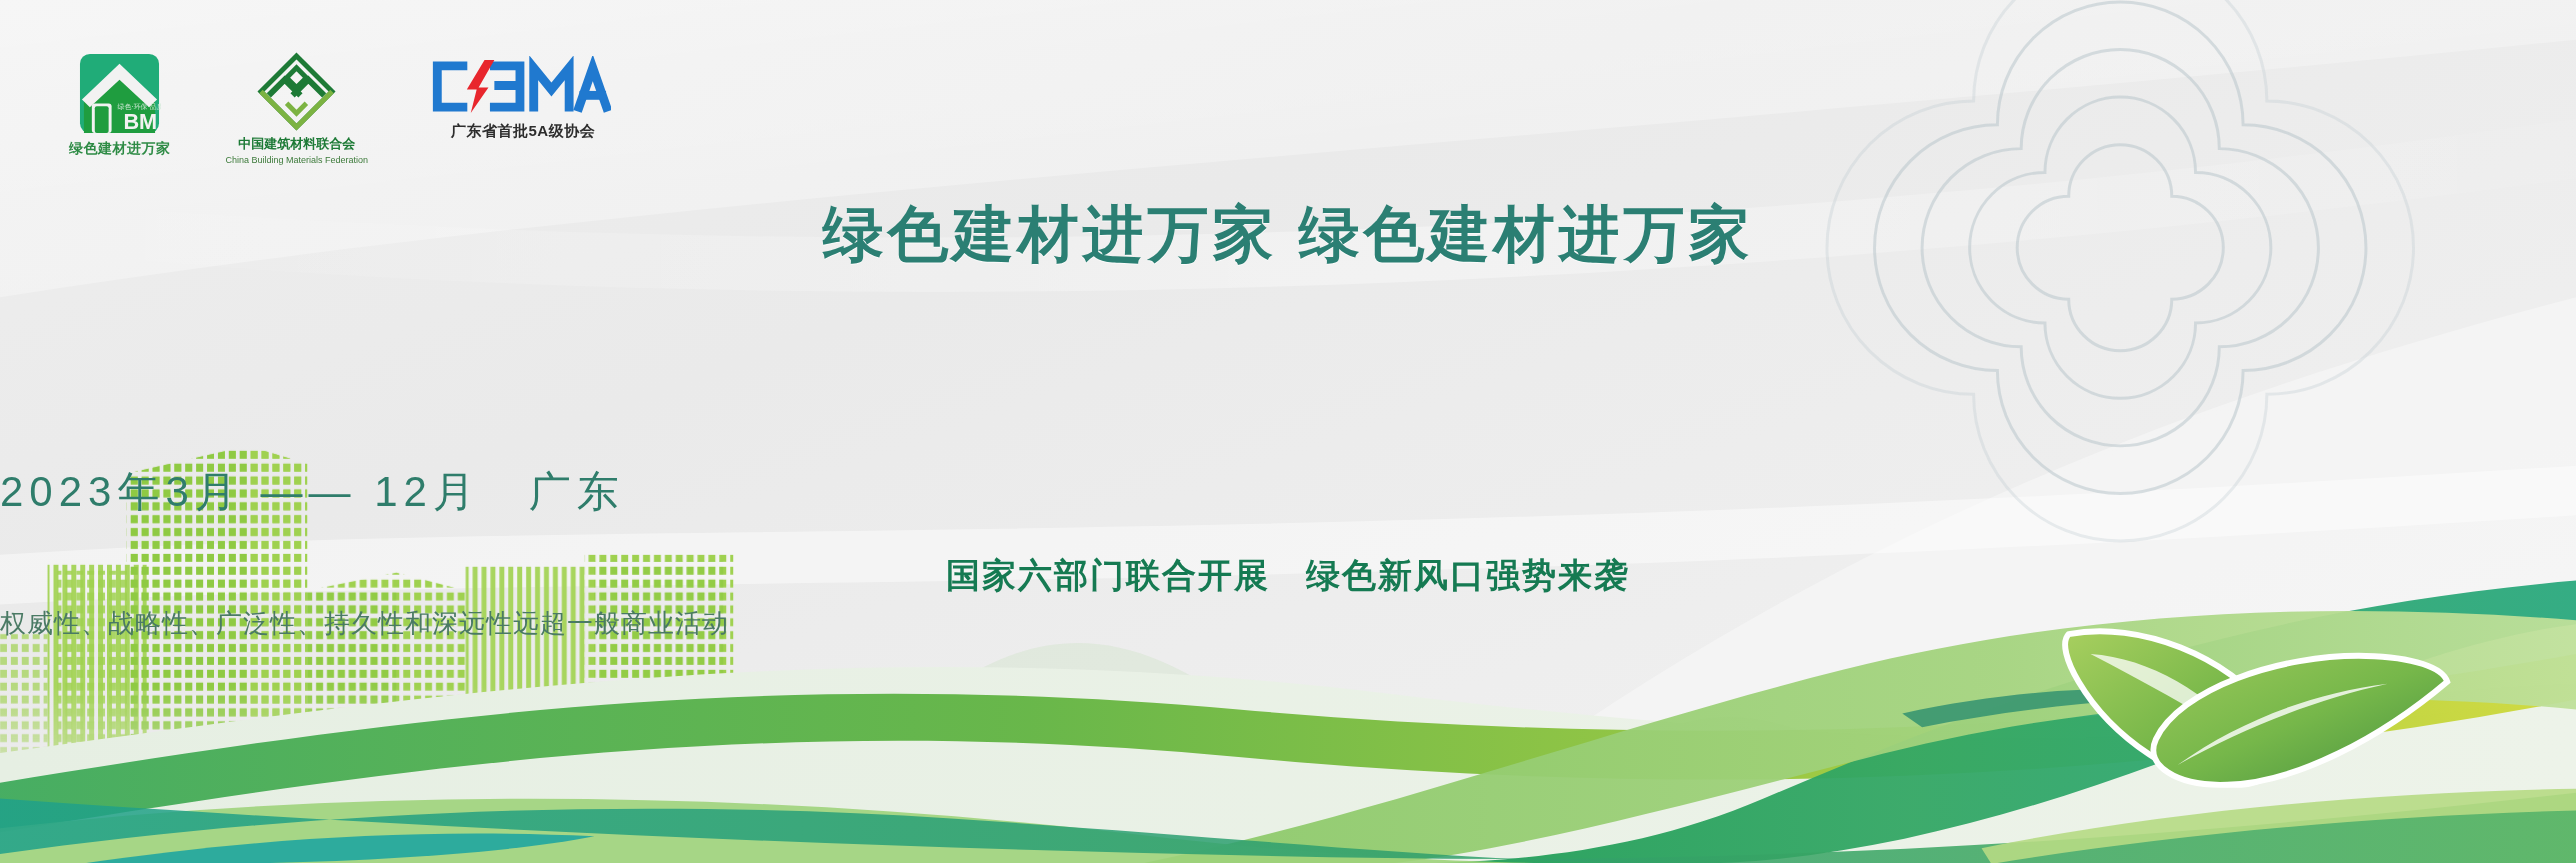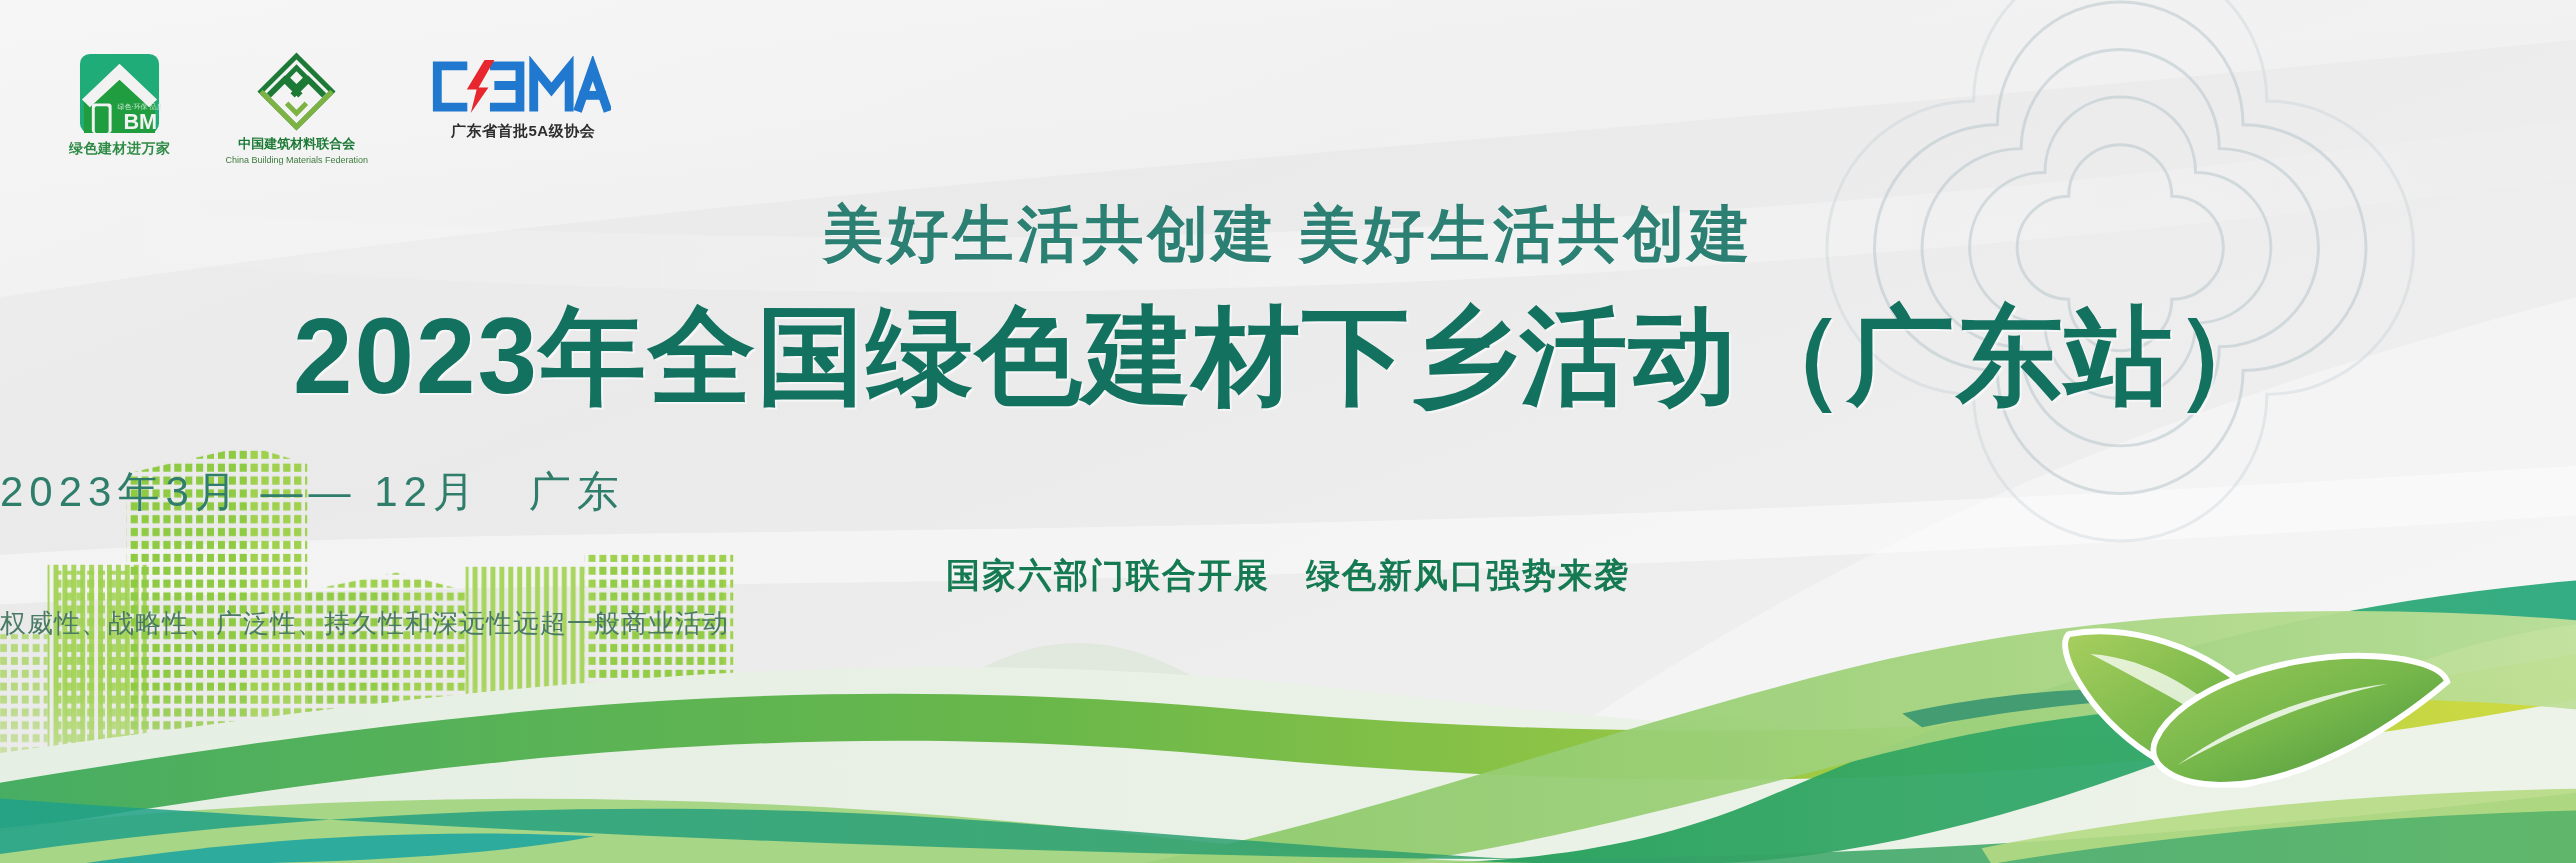--- a/index.html
+++ b/index.html
@@ -235,23 +235,22 @@
           <path d="M112 52 L112 12 L130 34 L148 12 L148 52"></path>
           <path d="M158 52 L172 12 L186 52"></path>
           <path d="M163 40 L181 40"></path>
         </g>
         <polygon points="62,4 72,4 56,32 66,32 48,58 54,34 44,34" fill="#e8262d"></polygon>
       </svg>
       <div class="logo-cap blue">广东省首批5A级协会</div>
     </div>
   </div>
 
-  <div id="headline">美好生活共创建  美好生活共创建</div>
-
-  <div id="main-title">2023年全国绿色建材下乡活动（广东站）</div>
+  <div id="headline">绿色建材进万家  绿色建材进万家</div>
+
 
   <div id="date-line">2023年3月 —— 12月　广东</div>
 
   <div id="sub-bold">国家六部门联合开展　绿色新风口强势来袭</div>
 
   <div id="sub-small">权威性、战略性、广泛性、持久性和深远性远超一般商业活动</div>
 
 </div>
 
 

